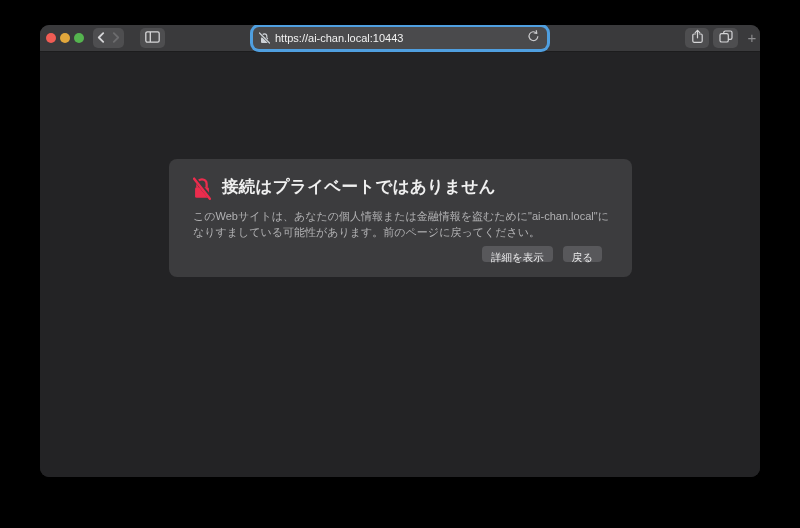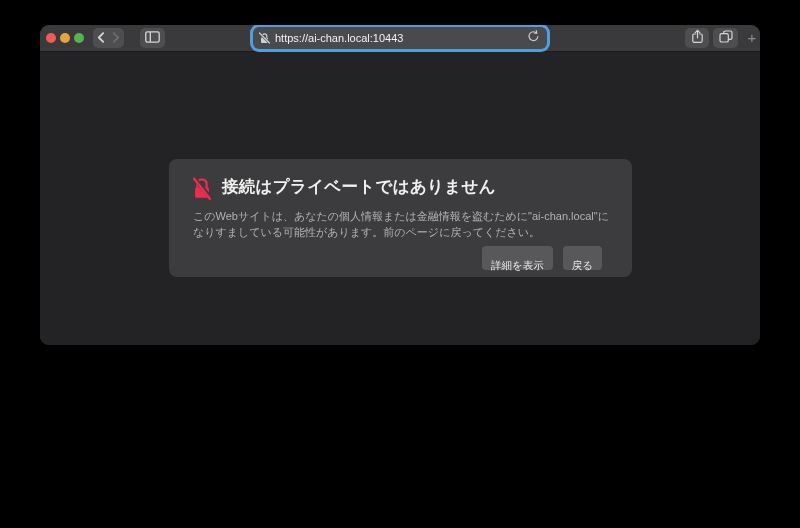--- a/index.html
+++ b/index.html
@@ -1,18 +1,18 @@
 <!DOCTYPE html>
 <html><head>
 <meta charset="utf-8">
 <style>
   html,body{margin:0;padding:0;background:#000;}
   body{width:800px;height:528px;position:relative;overflow:hidden;
        font-family:"Liberation Sans","DejaVu Sans",sans-serif;}
-  .window{position:absolute;left:40px;top:25px;width:720px;height:320px;
+  .window{position:absolute;left:40px;top:25px;width:720px;height:452px;
           background:#232325;border-radius:9px;overflow:hidden;
           box-shadow:0 14px 40px rgba(0,0,0,.7);}
   
   .toolbar{position:absolute;left:0;top:0;width:100%;height:26px;
            background:#3a3a3c;border-bottom:1px solid #1c1c1d;}
   .dot{position:absolute;top:8px;width:10px;height:10px;border-radius:50%;}
   .dot.r{left:6px;background:#f05c54;}
   .dot.y{left:20px;background:#e2a73c;}
   .dot.g{left:34px;background:#55b44f;}
   .navgroup{position:absolute;left:53px;top:3px;width:31px;height:20px;
@@ -35,21 +35,21 @@
   
   .content{position:absolute;left:0;top:27px;width:100%;height:425px;background:#232325;}
   .alert{position:absolute;left:129px;top:107px;width:463px;height:118px;
          background:#3c3c3e;border-radius:8px;}
   .alert-header{position:absolute;left:24px;top:17px;display:flex;}
   .alert-title{margin:0 0 0 11px;font-size:16.5px;font-weight:bold;color:#f0f0f0;
                letter-spacing:.3px;white-space:nowrap;}
   .alert-body{position:absolute;left:24px;top:49px;width:420px;margin:0;
               font-size:11px;line-height:16px;color:#b2b2b4;}
   .alert-actions{position:absolute;right:30px;top:87px;display:flex;gap:10px;}
-  .alert-actions button{height:16px;line-height:15px;padding:12px 9px;font-size:10.5px;
+  .alert-actions button{height:16px;line-height:15px;padding:4px 9px;font-size:10.5px;
               background:#58585b;color:#ededee;border:0;border-radius:4px;
               font-family:inherit;white-space:nowrap;}
 </style>
 </head>
 <body>
 
 <div class="window">
 
   <div class="toolbar">
     <span class="dot r"></span>

